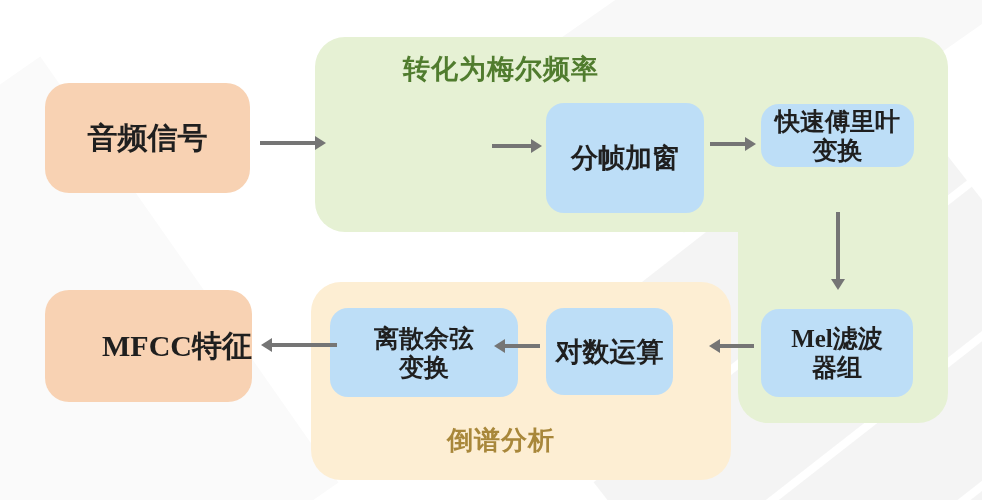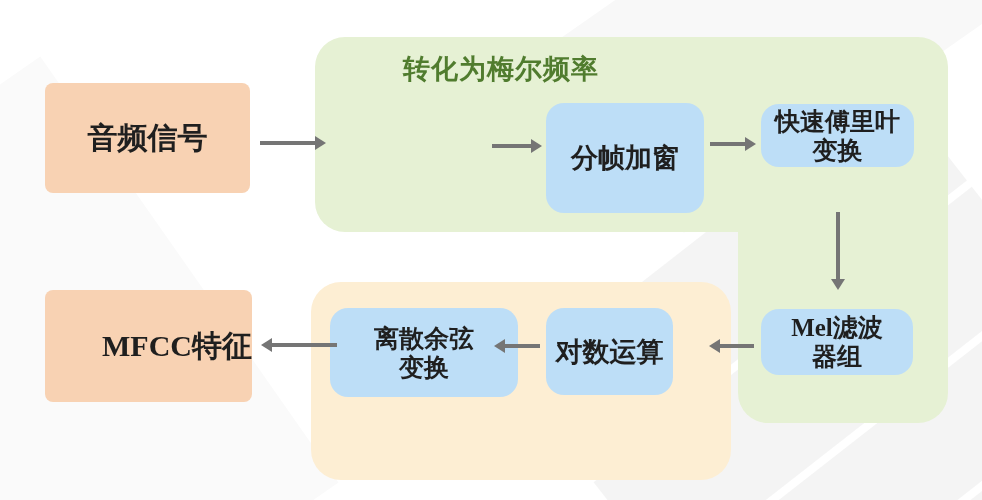--- a/index.html
+++ b/index.html
@@ -31,30 +31,30 @@
   .group-title{position:absolute;font-weight:700;letter-spacing:1px;}
   .mel-title{left:403px;top:51px;font-size:27px;color:var(--mel-group-title-color);}
   .cep-title{left:447px;top:423px;font-size:26px;color:var(--cepstrum-group-title-color);}
 
   
   .node{
     position:absolute;display:flex;flex-direction:column;
     align-items:center;justify-content:center;text-align:center;
     color:var(--box-text-color);font-weight:700;
   }
-  .signal{background:var(--signal-box-fill);border-radius:8px;font-size:30px;}
+  .signal{background:var(--signal-box-fill);border-radius:24px;font-size:30px;}
   .process{background:var(--process-box-fill);border-radius:18px;font-size:27px;}
   .process.two-line{font-size:25px;line-height:1.16;}
 
   .n-audio{left:45px;top:83px;width:205px;height:110px;}
   .n-mfcc{left:45px;top:290px;width:207px;height:112px;align-items:flex-end;}
   .n-pre{left:328px;top:105px;width:159px;height:88px;}
   .n-frame{left:546px;top:103px;width:158px;height:110px;}
   .n-fft{left:761px;top:104px;width:153px;height:63px;}
-  .n-mel{left:761px;top:309px;width:152px;height:66px;border-radius:18px;}
+  .n-mel{left:761px;top:309px;width:152px;height:88px;border-radius:18px;}
   .n-log{left:546px;top:308px;width:127px;height:87px;}
   .n-dct{left:330px;top:308px;width:188px;height:89px;}
 
   
   .arrow{position:absolute;background:var(--arrow-color);}
   .arrow.h{height:4px;}
   .arrow.v{width:4px;}
   .arrow.right::after{
     content:"";position:absolute;left:100%;top:50%;transform:translateY(-50%);
     border:7px solid transparent;border-right:0;border-left:11px solid var(--arrow-color);
@@ -87,20 +87,21 @@
     <div class="panel p2"></div>
     <div class="panel p3"></div>
     <div class="panel p4"></div>
   </div>
 
   <div class="group mel-band"></div>
   <div class="group mel-col"></div>
   <div class="group cep-band"></div>
 
   <div class="group-title mel-title">转化为梅尔频率</div>
+  <div class="group-title cep-title">倒谱分析</div>
 
   <div class="node signal n-audio">
     <span>音频信号</span>
   </div>
 
 
   <div class="node process n-frame">
     <span>分帧加窗</span>
   </div>
 

